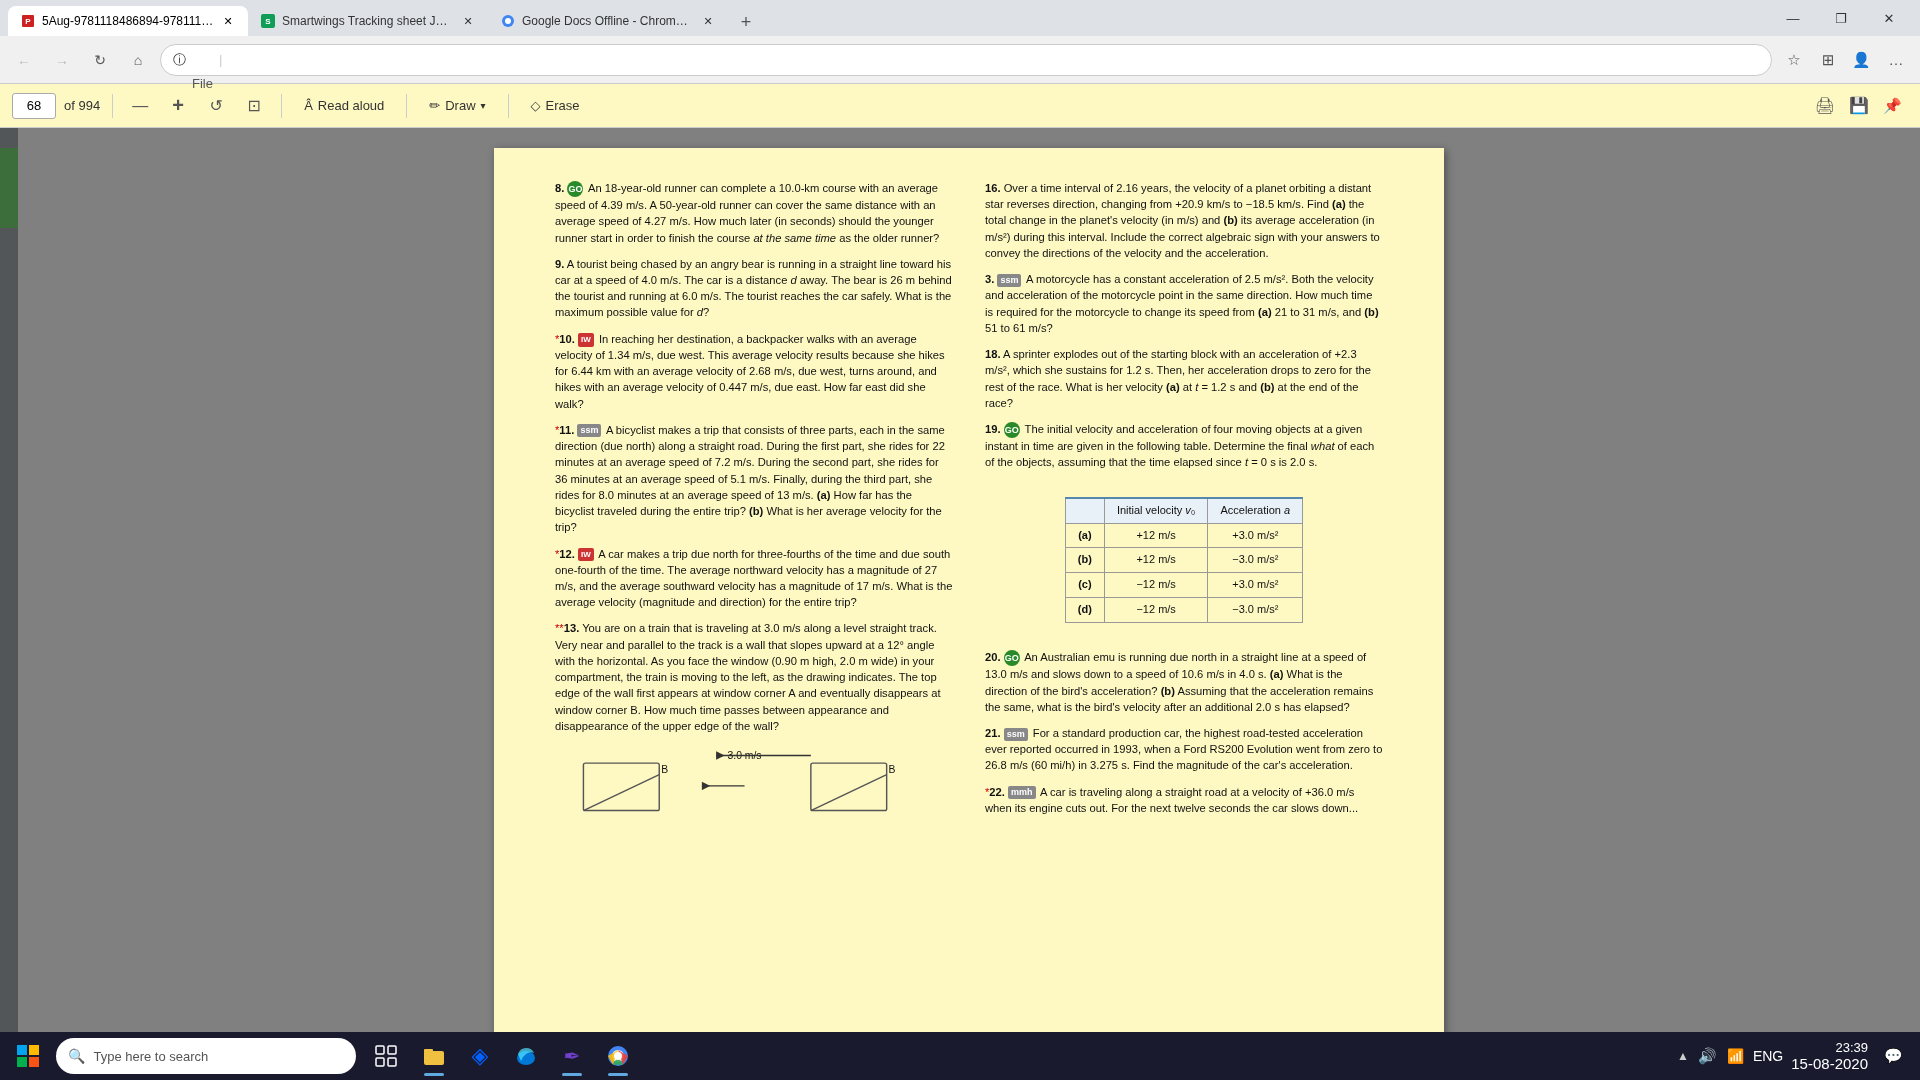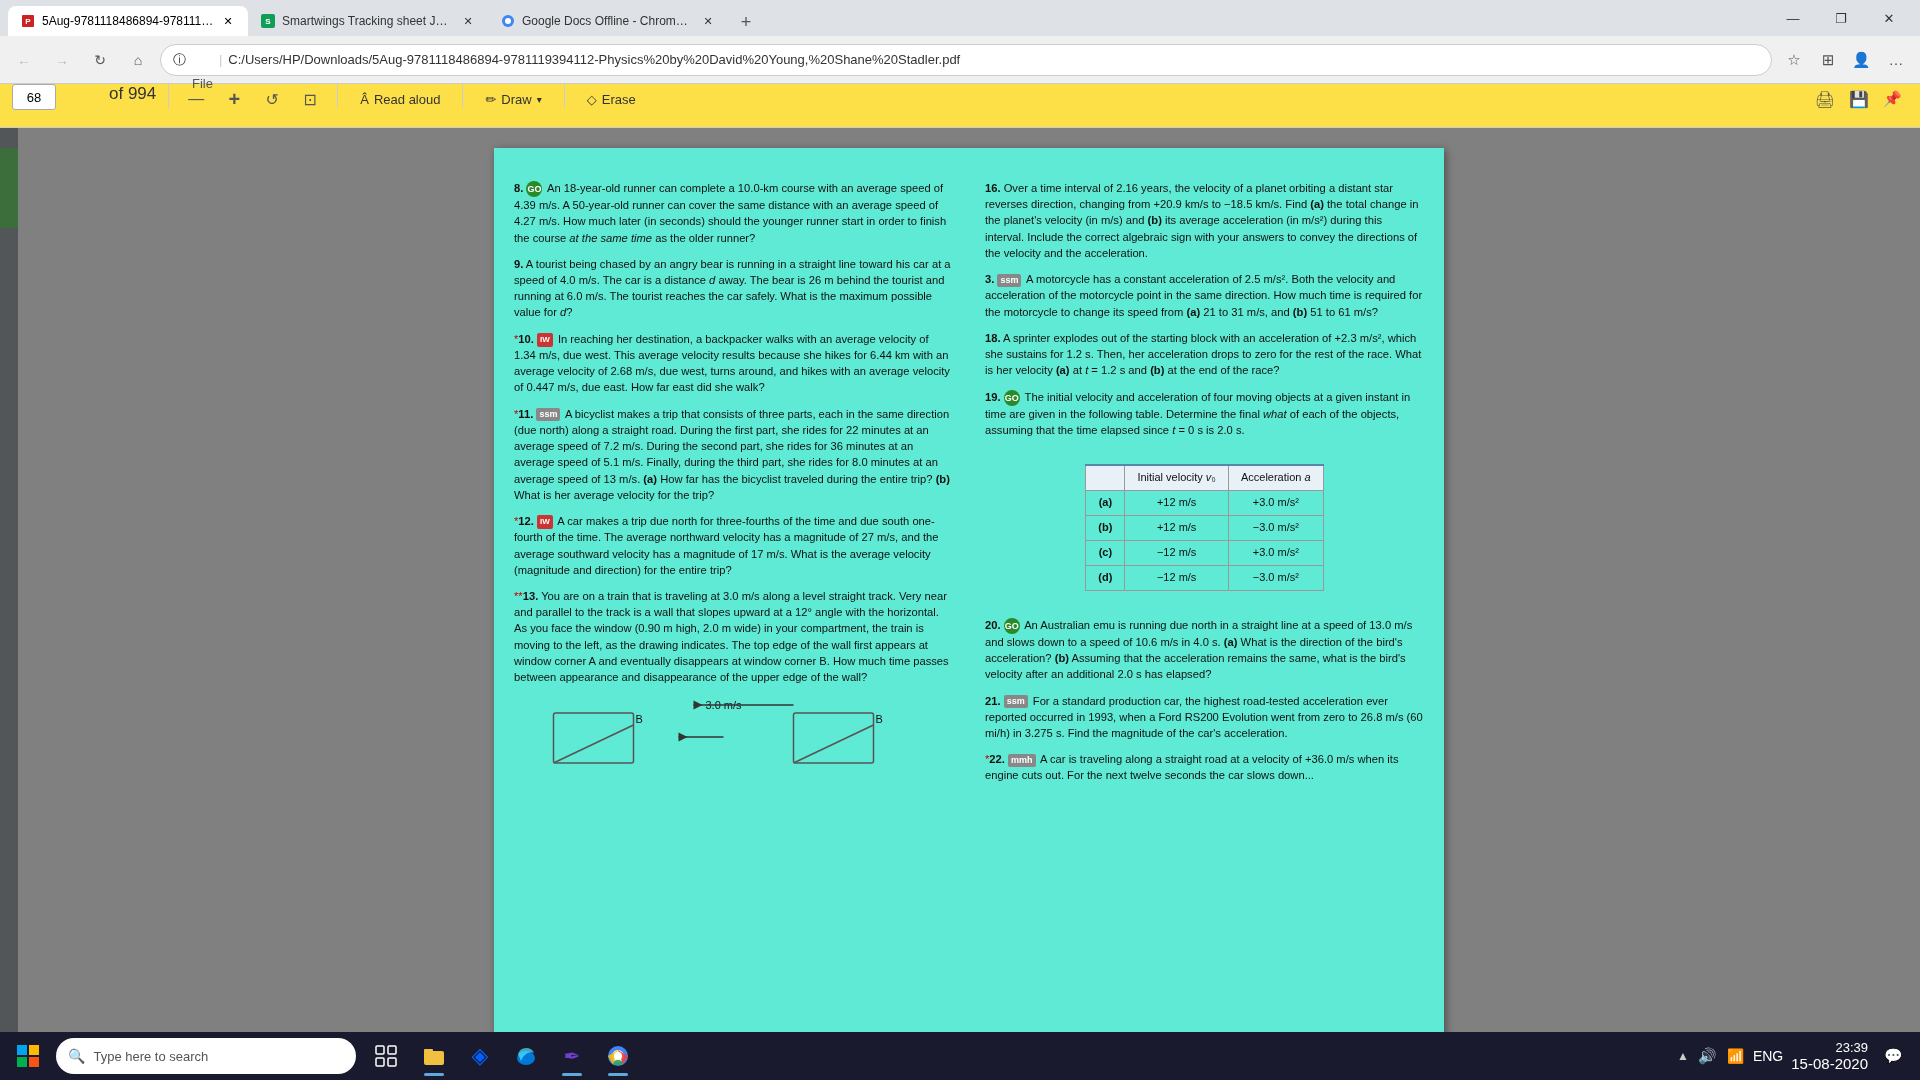--- a/index.html
+++ b/index.html
@@ -139,38 +139,38 @@
       align-items: center;
       justify-content: center;
       border-radius: 50%;
       cursor: pointer;
       color: #555;
       font-size: 15px;
     }
 
     
     .pdf-toolbar {
-      background: #fde047;
+      background: #fef9c3;
       height: 44px;
       display: flex;
-      align-items: flex-start;
+      align-items: center;
       padding: 0 12px;
       gap: 8px;
       border-bottom: 1px solid #ccc;
     }
     .pdf-page-input {
       width: 44px;
       height: 26px;
       border: 1px solid #aaa;
       border-radius: 3px;
       text-align: center;
       font-size: 13px;
       padding: 0 4px;
     }
-    .pdf-page-total { font-size: 17px; color: #333; margin-left: 45px; }
+    .pdf-page-total { font-size: 13px; color: #333; }
     .pdf-toolbar-sep { height: 24px; width: 1px; background: #ccc; margin: 0 4px; }
     .pdf-tool-btn {
       height: 30px;
       padding: 0 10px;
       display: flex;
       align-items: center;
       gap: 5px;
       border-radius: 4px;
       cursor: pointer;
       font-size: 13px;
@@ -219,24 +219,24 @@
     }
     .pdf-page-area {
       flex: 1;
       overflow: hidden;
       display: flex;
       justify-content: center;
       padding: 20px;
       background: #808080;
     }
     .pdf-page {
-      background: #5eead4;
+      background: #fef9c3;
       width: 950px;
       min-height: 900px;
-      padding: 32px 20px;
+      padding: 32px 61px;
       display: flex;
       gap: 32px;
       box-shadow: 2px 2px 8px rgba(0,0,0,0.4);
       font-size: 11.2px;
       line-height: 1.45;
       color: #111;
     }
     .pdf-col {
       flex: 1;
     }
@@ -478,21 +478,20 @@
 
 <div class="address-bar">
   <div class="nav-btn disabled">←</div>
   <div class="nav-btn disabled">→</div>
   <div class="nav-btn">↻</div>
   <div class="nav-btn">⌂</div>
   <div class="url-bar">
     <span style="font-size:13px;">ⓘ</span>
     <span style="font-size:13px; color:#555;margin-top:48px;">File</span>
     <span style="color:#ccc;">|</span>
-    <span class="url-text">C:/Users/HP/Downloads/5Aug-9781118486894-9781119394112-Physics%20by%20David%20Young,%20Shane%20Stadler.pdf</span>
   </div>
   <div class="toolbar-actions">
     <div class="toolbar-icon-btn">☆</div>
     <div class="toolbar-icon-btn">⊞</div>
     <div class="toolbar-icon-btn">👤</div>
     <div class="toolbar-icon-btn">…</div>
   </div>
 </div>
 
 <div class="pdf-toolbar">

